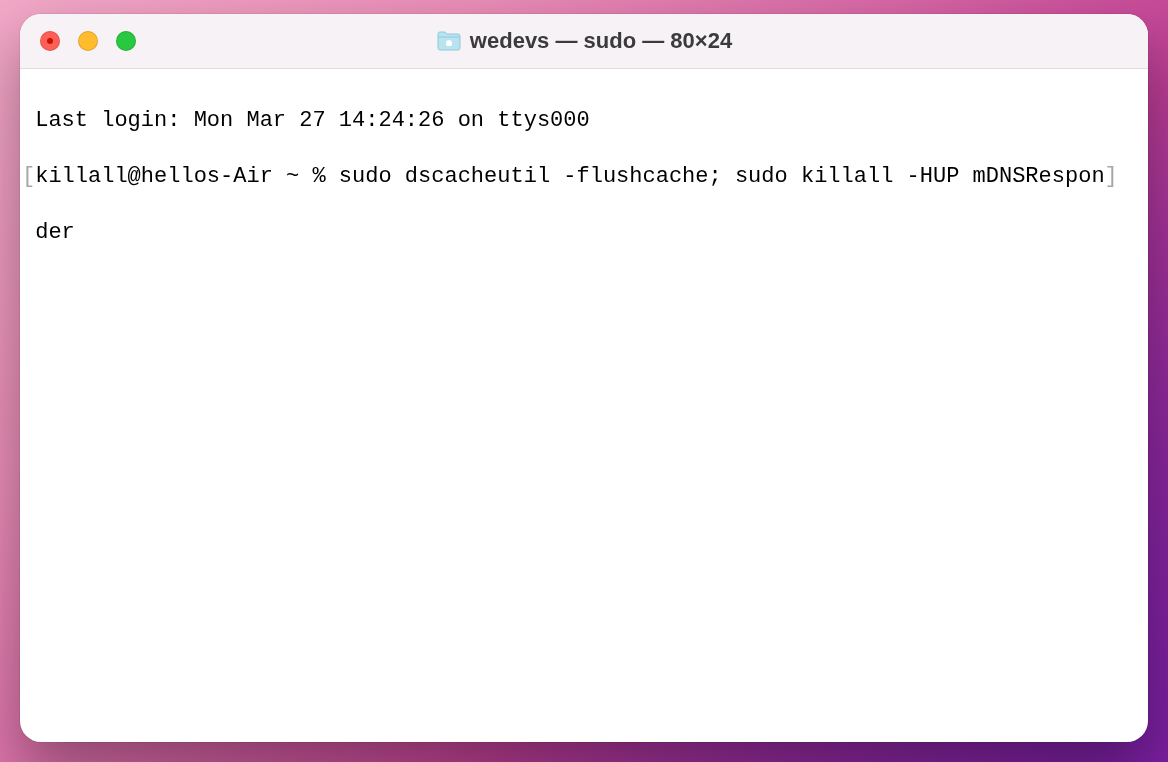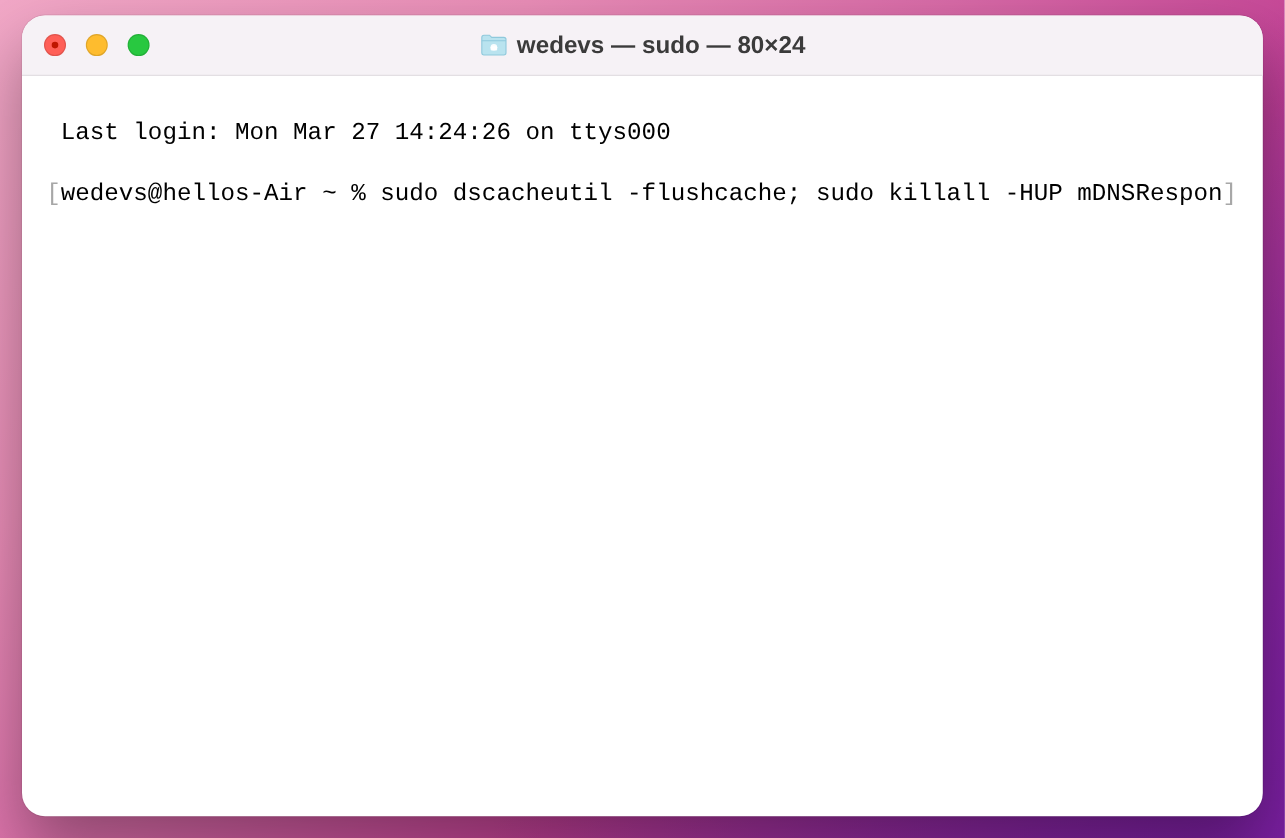--- a/index.html
+++ b/index.html
@@ -107,21 +107,20 @@
     font-family: "SF Mono", ui-monospace, Menlo, Consolas, "Liberation Mono", monospace;
     font-size: 22px;
     line-height: 28px;
     color: #000;
     white-space: pre;
     cursor: text;
   }
 
   .term-line {
     white-space: pre;
-    margin-left: 20px;
   }
 
   .bracket {
     color: #a7a7a7;
   }
 
   .key-icon {
     display: inline-block;
     vertical-align: -3px;
     width: 18px;
@@ -177,18 +176,19 @@
             <circle cx="13" cy="13" r="3" fill="#ffffff" opacity="0.9"></circle>
             <rect x="10" y="12" width="6" height="4" rx="1" fill="#ffffff" opacity="0.9"></rect>
           </svg>
         </span>
         <span class="title-text">wedevs — sudo — 80×24</span>
       </div>
     </div>
 
     <div class="terminal-body">
 <div class="term-line"> <span>Last login: Mon Mar 27 14:24:26 on ttys000</span></div>
-<div class="term-line"><span class="bracket">[</span><span>wedevs@hellos-Air ~ % sudo dscacheutil -flushcache; sudo killall -HUP mDNSRespon</span><span class="bracket">]</span></div>
+<div class="term-line"><span class="bracket">[</span><span>killall@hellos-Air ~ % sudo dscacheutil -flushcache; sudo killall -HUP mDNSRespon</span><span class="bracket">]</span></div>
+<div class="term-line"> <span>der</span></div>
     </div>
 
   </div>
 
 </div>
 
 </body></html>

